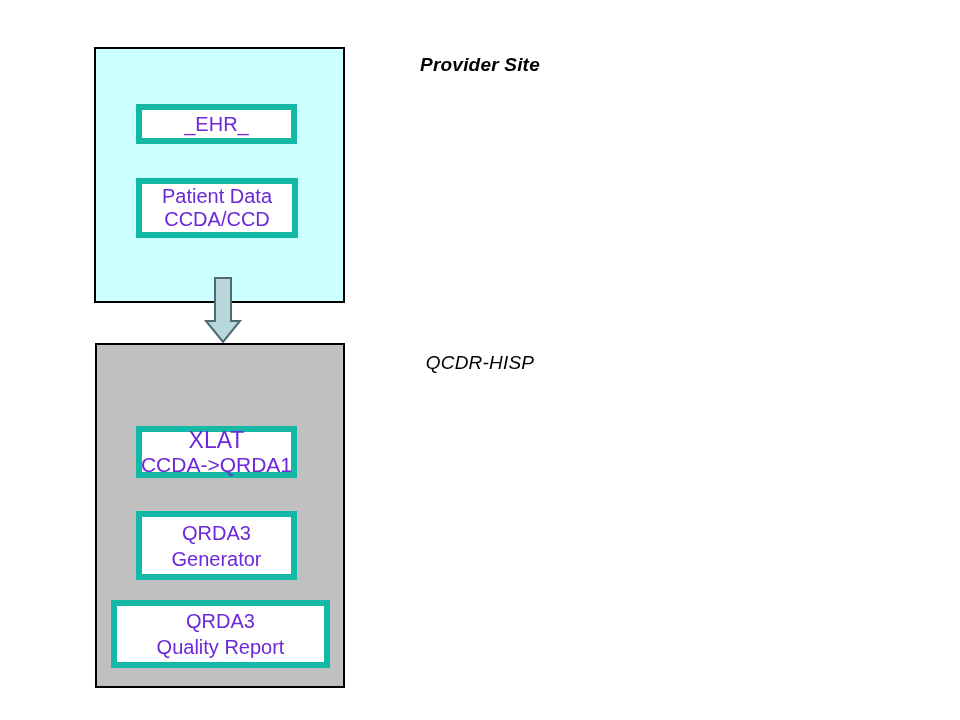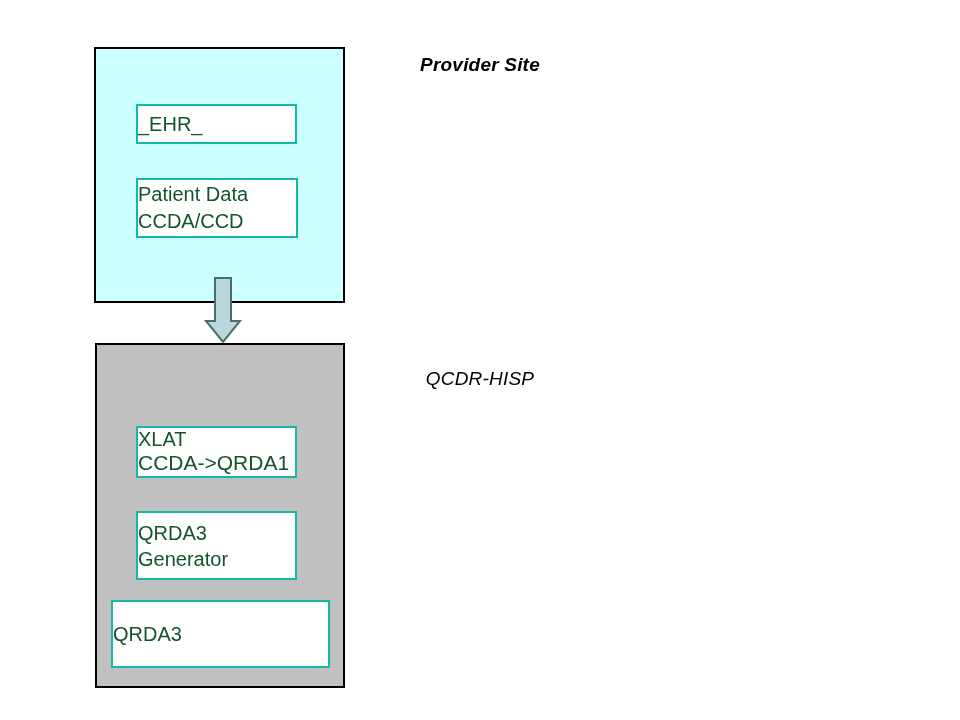--- a/index.html
+++ b/index.html
@@ -53,34 +53,33 @@
     top: 54px;
     font-size: 19px;
     font-weight: bold;
     letter-spacing: 0.2px;
   }
   #qcdr-hisp-title {
     top: 352px;
     font-size: 19px;
     font-weight: normal;
     letter-spacing: 0.2px;
-    margin-top: 16px;
   }
 
   
   .node-box {
     position: absolute;
     background: #ffffff;
-    border: 2px solid #14b8a6;
+    border: 6px solid #14b8a6;
     box-sizing: border-box;
     display: flex;
     flex-direction: column;
-    align-items: flex-start;
+    align-items: center;
     justify-content: center;
-    color: #14532d;
+    color: #6d28d9;
     text-align: center;
   }
   .node-line {
     display: block;
     white-space: nowrap;
     line-height: 1.15;
   }
 
   #ehr-box {
     left: 136px;
@@ -99,21 +98,21 @@
   }
   #patient-data-box .node-line { font-size: 20px; }
 
   #xlat-box {
     left: 136px;
     top: 426px;
     width: 161px;
     height: 52px;
     justify-content: center;
   }
-  #xlat-box .line-primary { font-size: 20px; }
+  #xlat-box .line-primary { font-size: 23px; }
   #xlat-box .line-secondary { font-size: 21px; }
 
   #qrda3-generator-box {
     left: 136px;
     top: 511px;
     width: 161px;
     height: 69px;
     justify-content: center;
   }
   #qrda3-generator-box .node-line { font-size: 20px; line-height: 1.3; }
@@ -167,15 +166,16 @@
     <span class="node-line line-secondary">CCDA-&gt;QRDA1</span>
   </div>
 
   <div id="qrda3-generator-box" class="node-box">
     <span class="node-line">QRDA3</span>
     <span class="node-line">Generator</span>
   </div>
 
   <div id="qrda3-quality-report-box" class="node-box">
     <span class="node-line">QRDA3</span>
+    <span class="node-line">Quality Report</span>
   </div>
 
 </div>
 
 </body></html>

